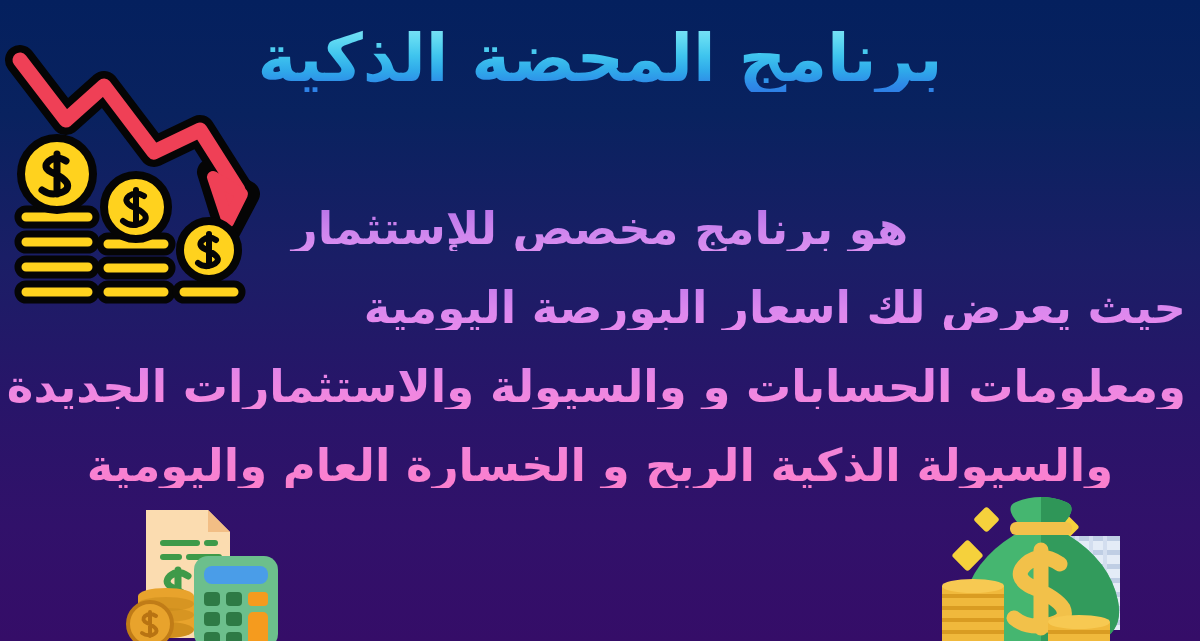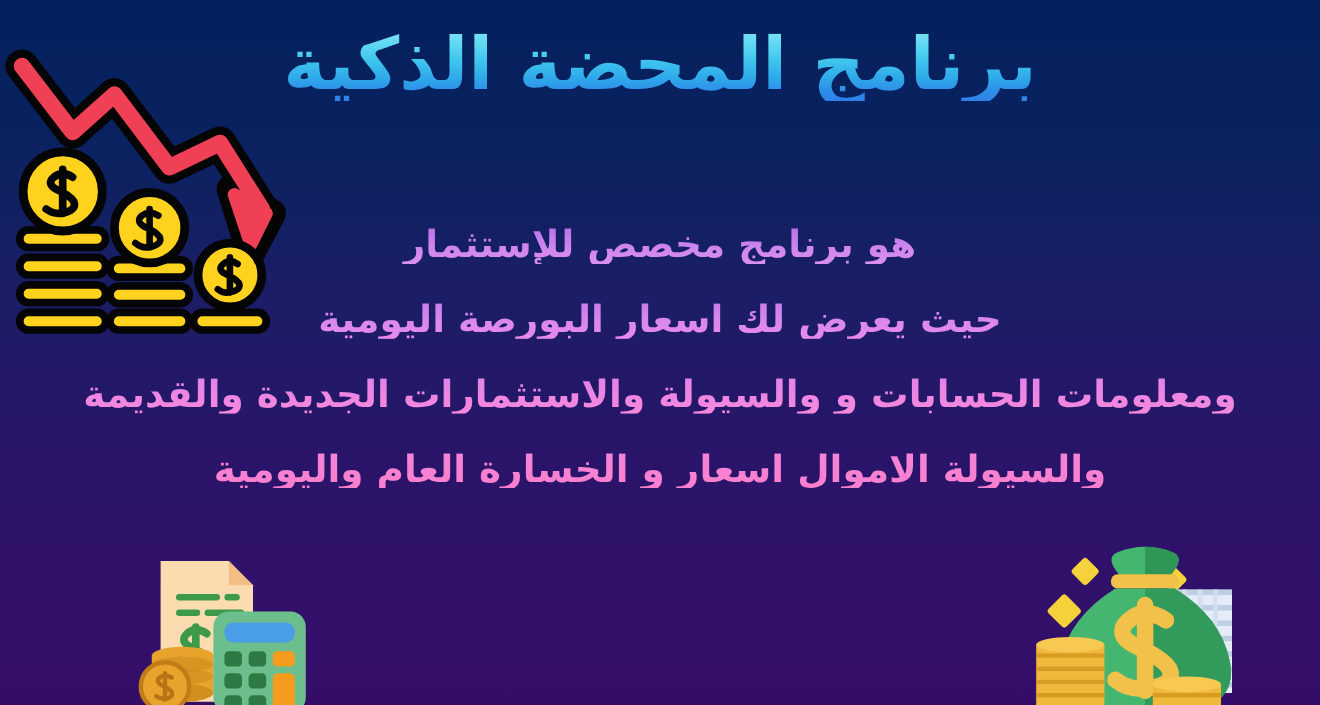--- a/index.html
+++ b/index.html
@@ -61,39 +61,40 @@
   }
 
   .body-lines {
     position: absolute;
     top: 206px;
     left: 0;
     width: 1200px;
   }
 
   .bline {
-    font-size: 34px;
+    font-size: 45px;
     font-weight: bold;
     line-height: 1.0;
     margin: 0;
     padding: 0 14px;
     white-space: nowrap;
     background-clip: text;
     -webkit-background-clip: text;
     color: transparent;
     -webkit-text-fill-color: transparent;
   }
 
   .bline-1 {
     background-image: linear-gradient(180deg, #B873E8 0%, #CE85EE 55%, #DA8FF0 100%);
     margin-bottom: 34px;
   }
   .bline-2 {
     background-image: linear-gradient(180deg, #C77BEC 0%, #DB88EE 55%, #E889EC 100%);
     margin-bottom: 34px;
+    text-align: right;
   }
   .bline-3 {
     background-image: linear-gradient(180deg, #E083E9 0%, #EE86E2 55%, #F588DC 100%);
     margin-bottom: 34px;
   }
   .bline-4 {
     background-image: linear-gradient(180deg, #F184DA 0%, #F881D2 55%, #FA7FCD 100%);
   }
 
   
@@ -151,21 +152,21 @@
   </div>
 
   <div class="text-col">
 
     <div class="title">برنامج المحضة الذكية</div>
 
     <div class="body-lines">
       <div class="bline bline-1">هو برنامج مخصص للإستثمار</div>
       <div class="bline bline-2">حيث يعرض لك اسعار البورصة اليومية</div>
       <div class="bline bline-3">ومعلومات الحسابات و والسيولة والاستثمارات الجديدة والقديمة</div>
-      <div class="bline bline-4">والسيولة الاموال اسعار و الخسارة العام واليومية</div>
+      <div class="bline bline-4">والسيولة الذكية الربح و الخسارة العام واليومية</div>
     </div>
 
   </div>
 
   <div class="illus" id="illus-invoice">
     <svg viewBox="0 0 190 150" width="190" height="150">
 
       <g>
         <path d="M38 12 h62 l22 22 v106 h-84 Z" fill="#FBDCB0"></path>
         <path d="M100 12 l22 22 h-22 Z" fill="#F2BE85"></path>

